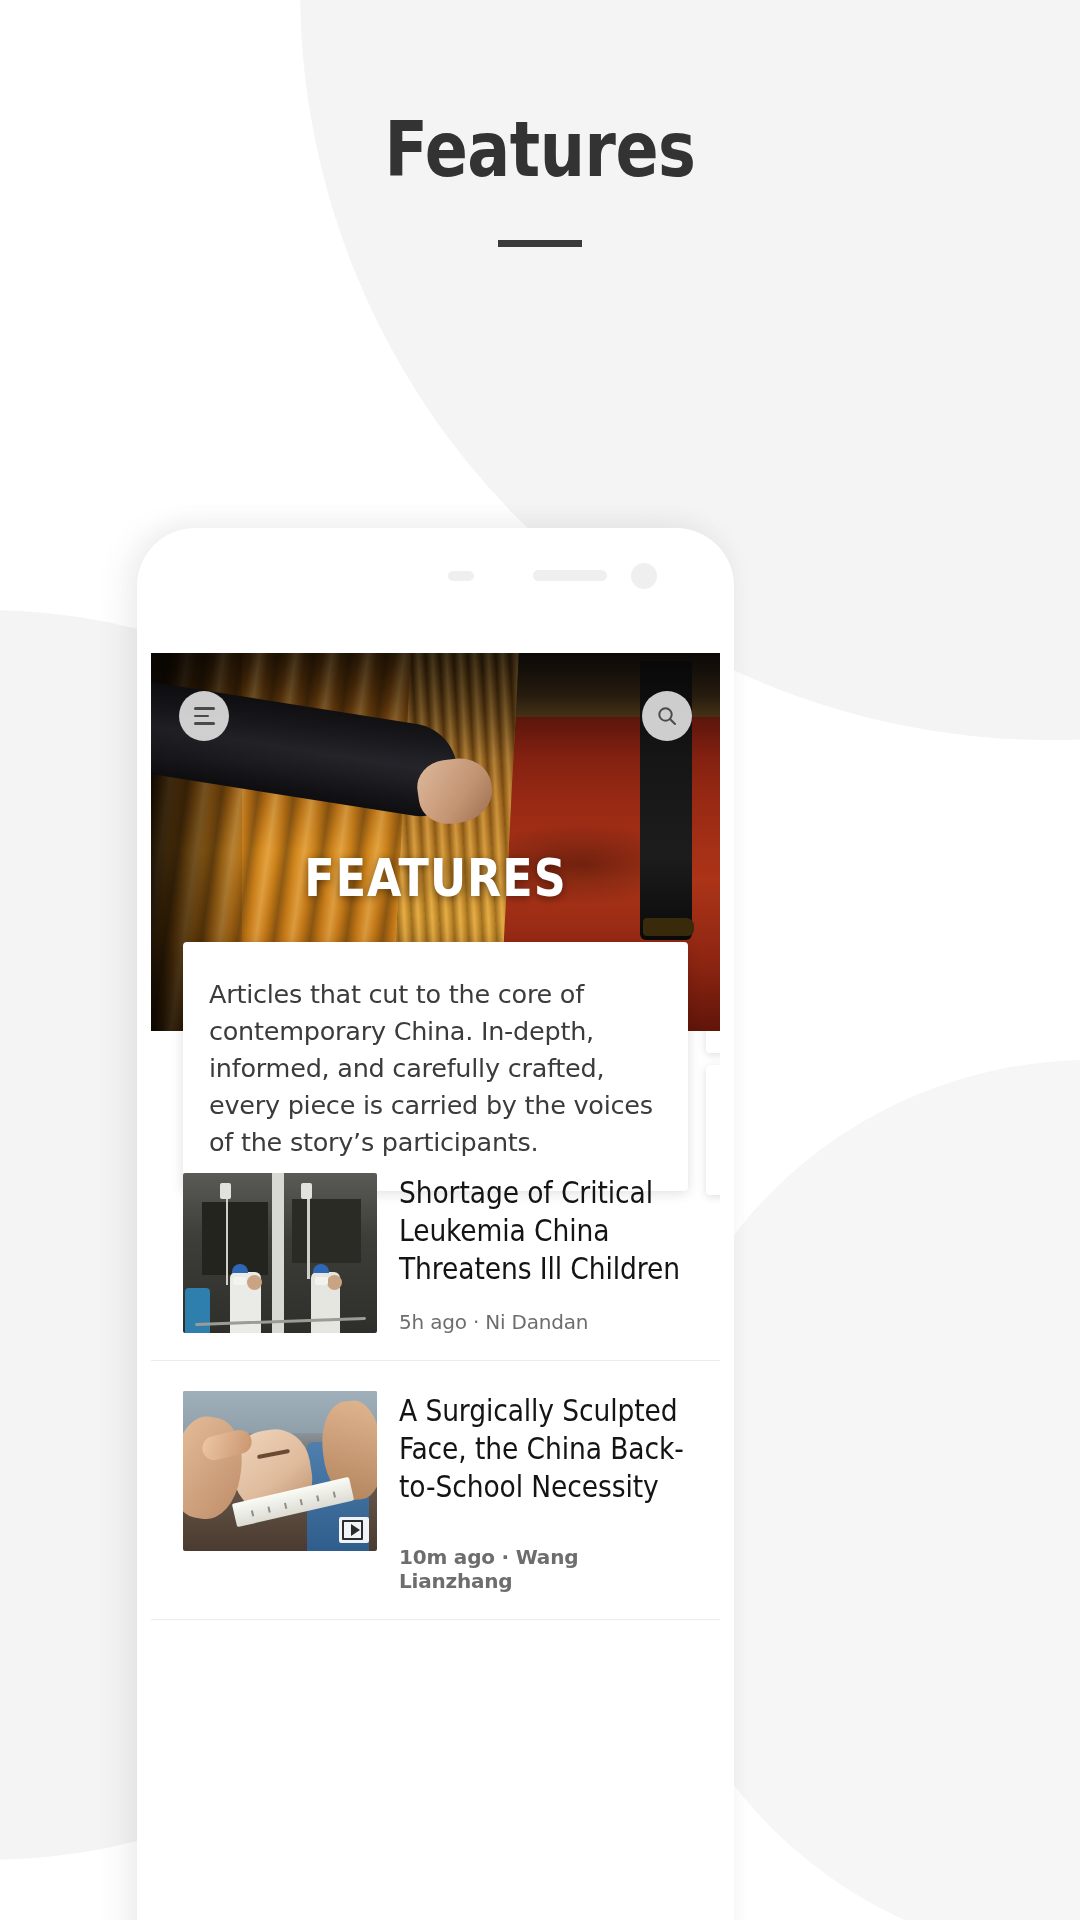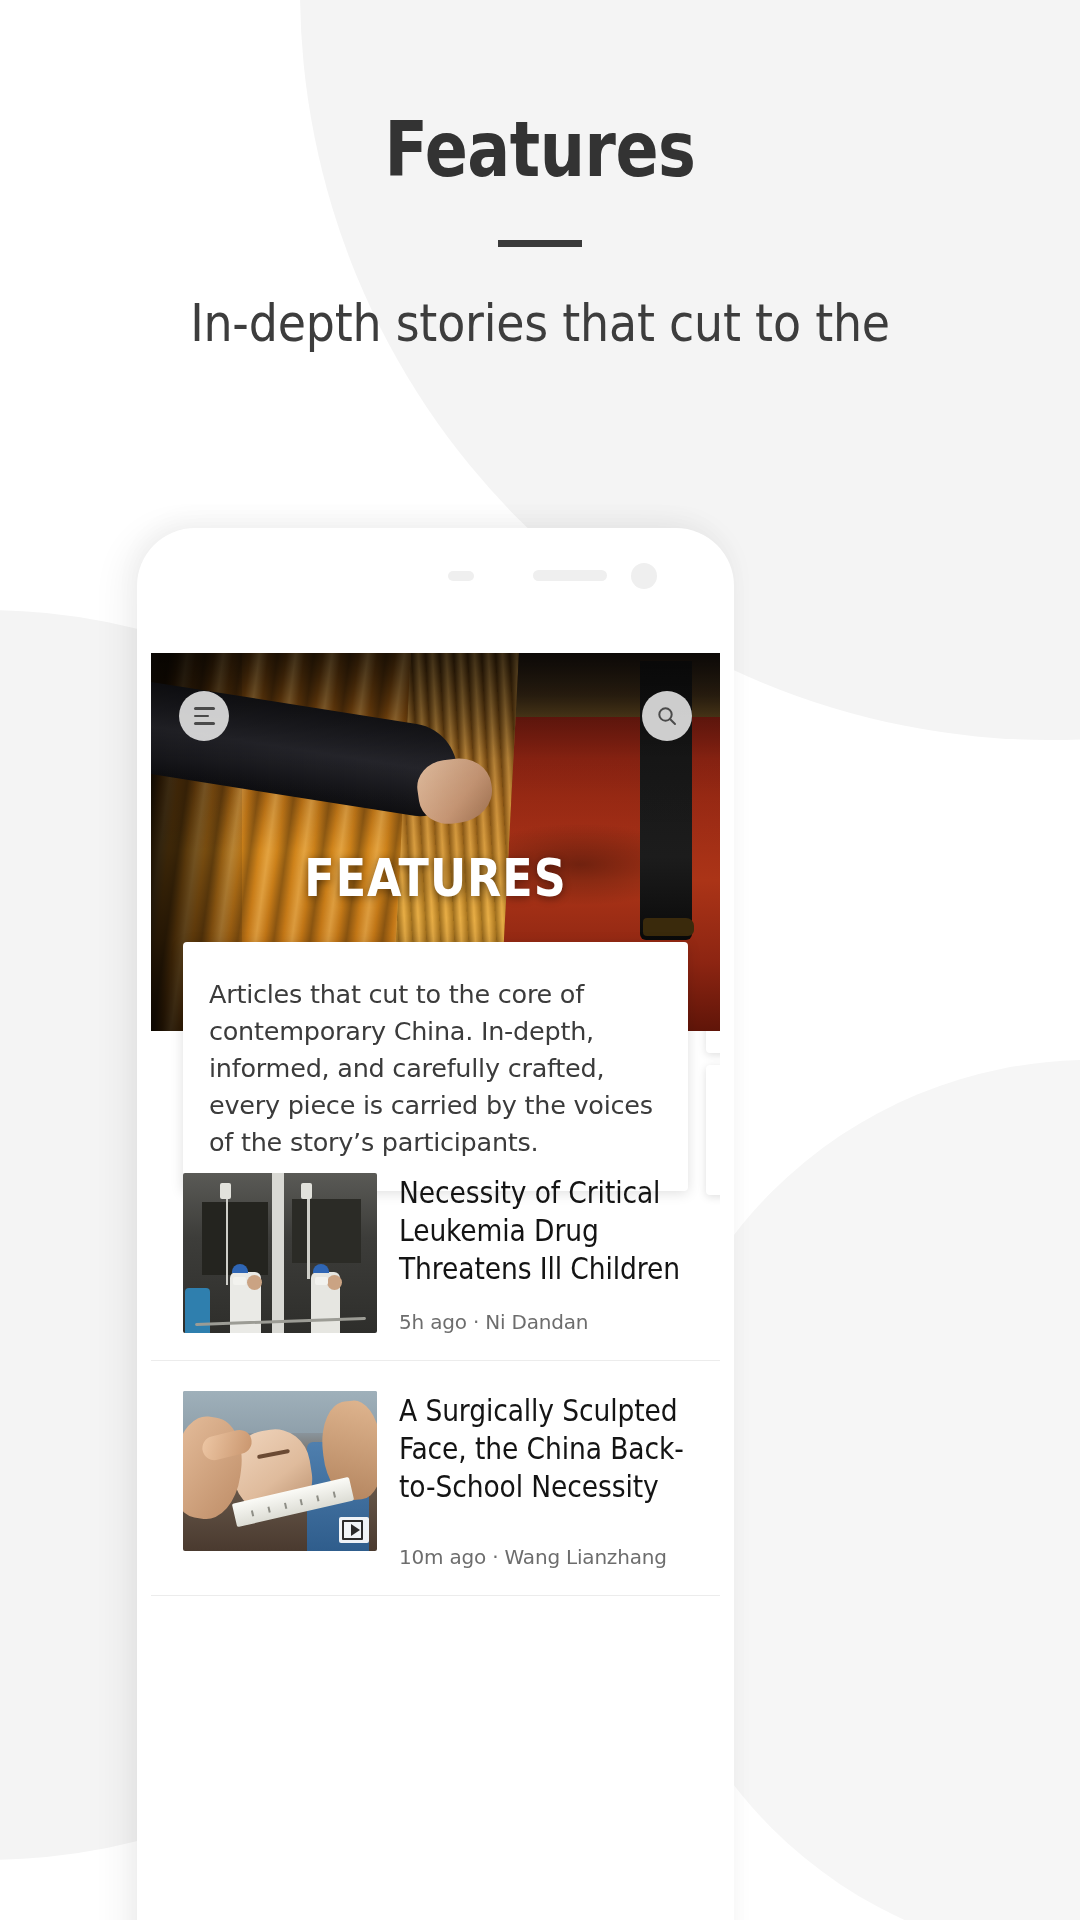--- a/index.html
+++ b/index.html
@@ -443,37 +443,36 @@
     letter-spacing: -0.1px;
     font-weight: 400;
   }
   .byline {
     margin-top: 22px;
     font-family: "DejaVu Sans", sans-serif;
     font-size: 20px;
     color: #6d6d6d;
     letter-spacing: -0.2px;
   }
-  .row-2 .byline { margin-top: 38px; }
+  .row-2 .byline { margin-top: 38px; font-weight: bold; }
   .row-3 { border-bottom: none; }
 </style>
 </head>
 <body>
 
 <div class="bg-layer">
   <div class="blob-a"></div>
   <div class="blob-b"></div>
   <div class="blob-c"></div>
 </div>
 
 <div class="header">
   <div class="page-title">Features</div>
   <div class="rule"></div>
   <div class="page-subtitle">
-    <span>In-depth stories that cut to the</span>
   </div>
 </div>
 
 <div class="phone">
 
   <div class="phone-bezel-top">
     <div class="sensor"></div>
     <div class="speaker"></div>
     <div class="camera"></div>
   </div>
@@ -537,21 +536,21 @@
           <div class="person p-blue"></div>
           <div class="head head-a"></div>
           <div class="head head-b"></div>
           <div class="cap cap-a"></div>
           <div class="cap cap-b"></div>
           <div class="mask mask-a"></div>
           <div class="mask mask-b"></div>
           <div class="rail"></div>
         </div>
         <div class="row-body">
-          <div class="headline">Necessity of Critical Leukemia Drug Threatens Ill Children</div>
+          <div class="headline">Shortage of Critical Leukemia China Threatens Ill Children</div>
           <div class="byline">5h ago · Ni Dandan</div>
         </div>
       </div>
 
       <div class="row row-2">
         <div class="thumb t2">
           <div class="bg-wall"></div>
           <div class="blue-cloth"></div>
           <div class="face"></div>
           <div class="brow"></div>

